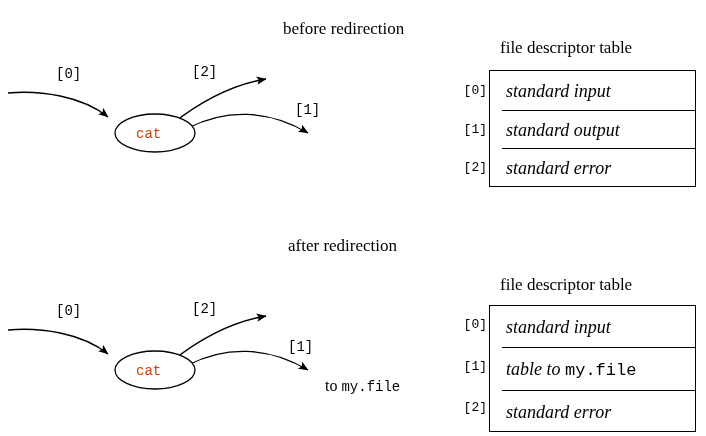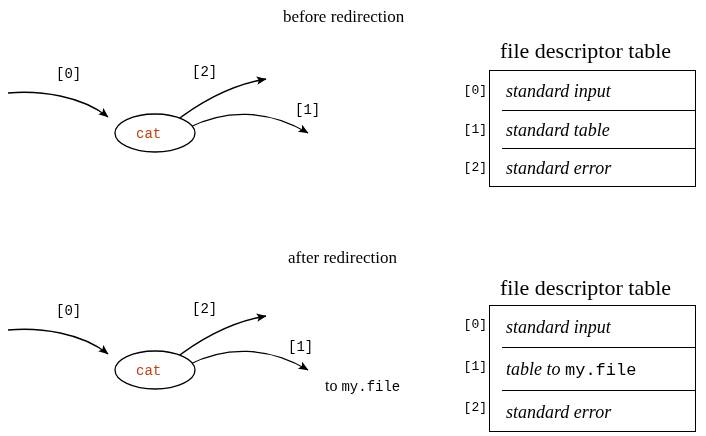--- a/index.html
+++ b/index.html
@@ -23,21 +23,21 @@
     font-size: 17px;
     font-weight: normal;
     color: #000;
     white-space: nowrap;
     letter-spacing: 0px;
   }
 
   .table-caption {
     position: absolute;
     font-family: "Liberation Serif", serif;
-    font-size: 22px;
+    font-size: 17px;
     color: #000;
     white-space: nowrap;
   }
 
   .fd-table {
     position: absolute;
     border: 1.5px solid #000;
     box-sizing: border-box;
     background: #fff;
   }
@@ -135,47 +135,47 @@
     </g>
 
     <g>
       <path d="M8,330 C40,327 82,333 108,354" fill="none" stroke="#000" stroke-width="1.3" marker-end="url(#ah)"></path>
       <path d="M172,361 C196,342 230,322 266,316" fill="none" stroke="#000" stroke-width="1.3" marker-end="url(#ah)"></path>
       <path d="M188,365 C225,346 268,346 308,370" fill="none" stroke="#000" stroke-width="1.3" marker-end="url(#ah)"></path>
       <ellipse cx="155" cy="370" rx="40" ry="19" fill="#fff" stroke="#000" stroke-width="1.3"></ellipse>
     </g>
   </svg>
 
-  <div class="section-title" style="left:283px; top:7px;">before redirection</div>
+  <div class="section-title" style="left:283px; top:19px;">before redirection</div>
 
   <div class="proc-label" style="left:136px; top:126px;">cat</div>
 
   <div class="fd-arrow-label" style="left:56px; top:66px;">[0]</div>
   <div class="fd-arrow-label" style="left:192px; top:64px;">[2]</div>
   <div class="fd-arrow-label" style="left:295px; top:102px;">[1]</div>
 
   <div class="table-caption" style="left:500px; top:38px;">file descriptor table</div>
 
   <div class="fd-index" style="left:457px; top:83px;">[0]</div>
   <div class="fd-index" style="left:457px; top:122px;">[1]</div>
   <div class="fd-index" style="left:457px; top:160px;">[2]</div>
 
   <div class="fd-table" style="left:489px; top:70px; width:207px; height:117px;">
     <div class="fd-row" style="height:40px;">
       <span class="fd-value">standard input</span>
     </div>
     <div class="fd-row" style="height:38px;">
-      <span class="fd-value">standard table</span>
+      <span class="fd-value">standard output</span>
     </div>
     <div class="fd-row" style="height:37px;">
       <span class="fd-value">standard error</span>
     </div>
   </div>
 
-  <div class="section-title" style="left:288px; top:248px;">after redirection</div>
+  <div class="section-title" style="left:288px; top:236px;">after redirection</div>
 
   <div class="proc-label" style="left:136px; top:363px;">cat</div>
 
   <div class="fd-arrow-label" style="left:56px; top:303px;">[0]</div>
   <div class="fd-arrow-label" style="left:192px; top:301px;">[2]</div>
   <div class="fd-arrow-label" style="left:288px; top:339px;">[1]</div>
 
   <div class="note-text" style="left:325px; top:377px;">
     <span>to</span>
     <span class="mono">my.file</span>

